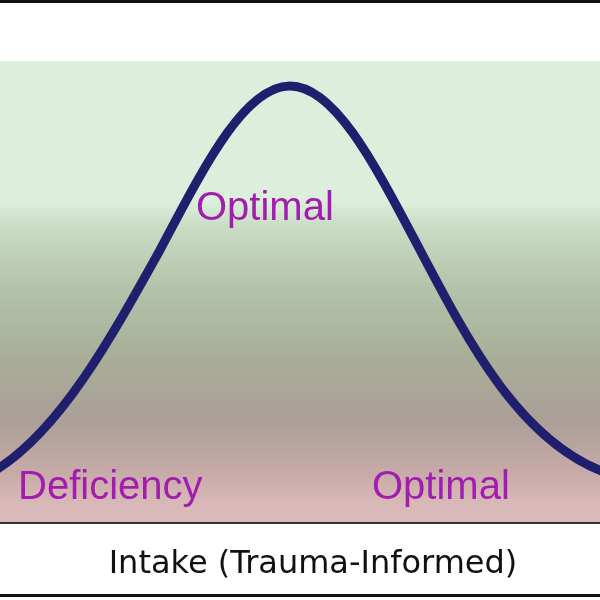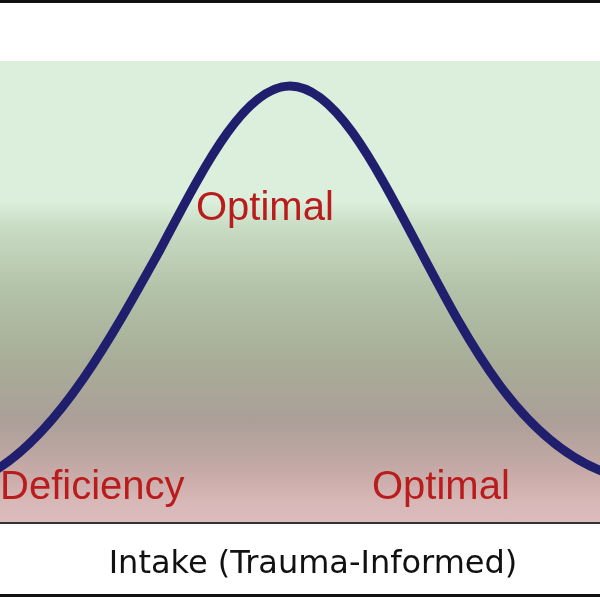--- a/index.html
+++ b/index.html
@@ -5,31 +5,31 @@
   html, body { margin:0; padding:0; background:#ffffff; }
   body { width:600px; height:600px; position:relative; overflow:hidden; font-family:"Liberation Sans", sans-serif; }
   .frame-top { position:absolute; left:0; top:0; width:600px; height:3px; background:#111; }
   .frame-bottom { position:absolute; left:0; top:594px; width:600px; height:3px; background:#111; }
   .plot { position:absolute; left:0; top:61px; width:600px; height:463px;
     background: linear-gradient(to bottom,
       #dcefdc 0px, #dcefdc 140px, #c9dcc4 165px, #b2c2a8 230px,
       #a8ad98 300px, #ab9f98 360px, #c6aaa8 410px, #d8b7b7 440px, #dbbcbd 463px);
     border-bottom:2px solid #333; box-sizing:border-box; }
   svg.curve { position:absolute; left:0; top:0; width:600px; height:600px; }
-  .label { position:absolute; color:#b91c1c; font-family:"Liberation Sans", sans-serif; font-size:40px; line-height:1; }
+  .label { position:absolute; color:#a21caf; font-family:"Liberation Sans", sans-serif; font-size:40px; line-height:1; }
   .xlabel { position:absolute; left:0; width:600px; top:546px; text-align:center; font-family:"DejaVu Sans", sans-serif; font-size:32px; color:#111; line-height:1;margin-left:13px; }
 </style>
 </head>
 <body>
 
 <div class="frame-top"></div>
 <div class="plot"></div>
 
 <svg class="curve" viewBox="0 0 600 600">
   <path d="M -4 470 C 60 430, 110 340, 160 250 C 205 165, 245 86, 290 86 C 335 86, 375 165, 420 250 C 470 345, 520 440, 604 472" fill="none" stroke="#1f1f6e" stroke-width="9" stroke-linecap="round"></path>
 </svg>
 
 <div class="label" style="left:196px; top:186px;">Optimal</div>
-<div class="label" style="left:0; top:465px;">Deficiency</div>
+<div class="label" style="left:18px; top:465px;">Deficiency</div>
 <div class="label" style="left:372px; top:465px;">Optimal</div>
 
 <div class="xlabel">Intake (Trauma-Informed)</div>
 <div class="frame-bottom"></div>
 
 </body></html>

